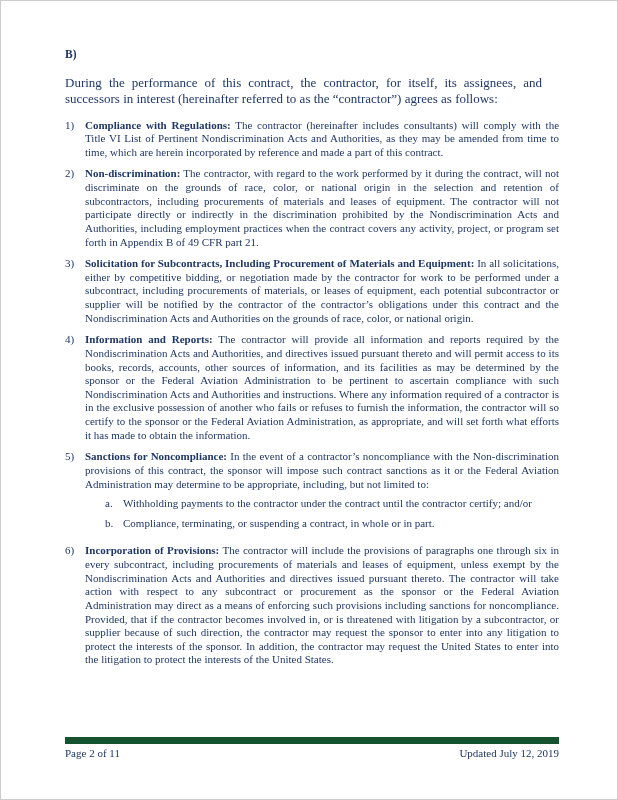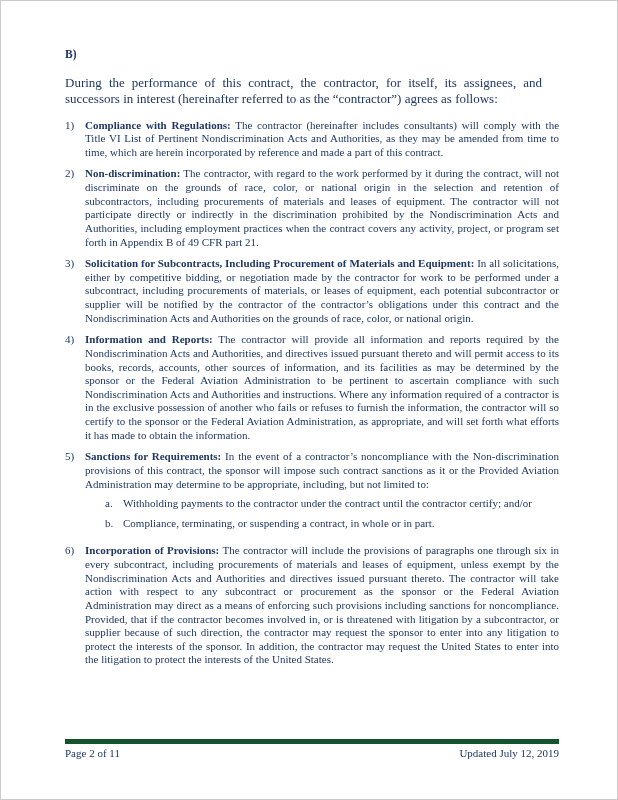--- a/index.html
+++ b/index.html
@@ -50,21 +50,21 @@
     line-height: 1.24;
     margin: 6px 0;
   }
   .sub-label { flex: 0 0 18px; }
   .sub-text { flex: 1; text-align: justify; }
   .footer {
     position: absolute;
     left: 64px;
     right: 58px;
     bottom: 40px;
-    border-top: 5px solid #14532d;
+    border-top: 7px solid #14532d;
     padding-top: 3px;
     display: flex;
     justify-content: space-between;
     font-size: 11px;
   }
 </style>
 </head>
 <body>
 
 <div class="content">
@@ -99,21 +99,21 @@
   <div class="list-item">
     <span class="num">4)</span>
     <div class="item-text">
       <span class="item-title">Information and Reports:</span><span> The contractor will provide all information and reports required by the Nondiscrimination Acts and Authorities, and directives issued pursuant thereto and will permit access to its books, records, accounts, other sources of information, and its facilities as may be determined by the sponsor or the Federal Aviation Administration to be pertinent to ascertain compliance with such Nondiscrimination Acts and Authorities and instructions. Where any information required of a contractor is in the exclusive possession of another who fails or refuses to furnish the information, the contractor will so certify to the sponsor or the Federal Aviation Administration, as appropriate, and will set forth what efforts it has made to obtain the information.</span>
     </div>
   </div>
 
   <div class="list-item">
     <span class="num">5)</span>
     <div class="item-text">
-      <span class="item-title">Sanctions for Requirements:</span><span> In the event of a contractor’s noncompliance with the Non-discrimination provisions of this contract, the sponsor will impose such contract sanctions as it or the Provided Aviation Administration may determine to be appropriate, including, but not limited to:</span>
+      <span class="item-title">Sanctions for Noncompliance:</span><span> In the event of a contractor’s noncompliance with the Non-discrimination provisions of this contract, the sponsor will impose such contract sanctions as it or the Federal Aviation Administration may determine to be appropriate, including, but not limited to:</span>
       <div class="sub-list">
         <div class="sub-item">
           <span class="sub-label">a.</span>
           <span class="sub-text">Withholding payments to the contractor under the contract until the contractor certify; and/or</span>
         </div>
         <div class="sub-item">
           <span class="sub-label">b.</span>
           <span class="sub-text">Compliance, terminating, or suspending a contract, in whole or in part.</span>
         </div>
       </div>

